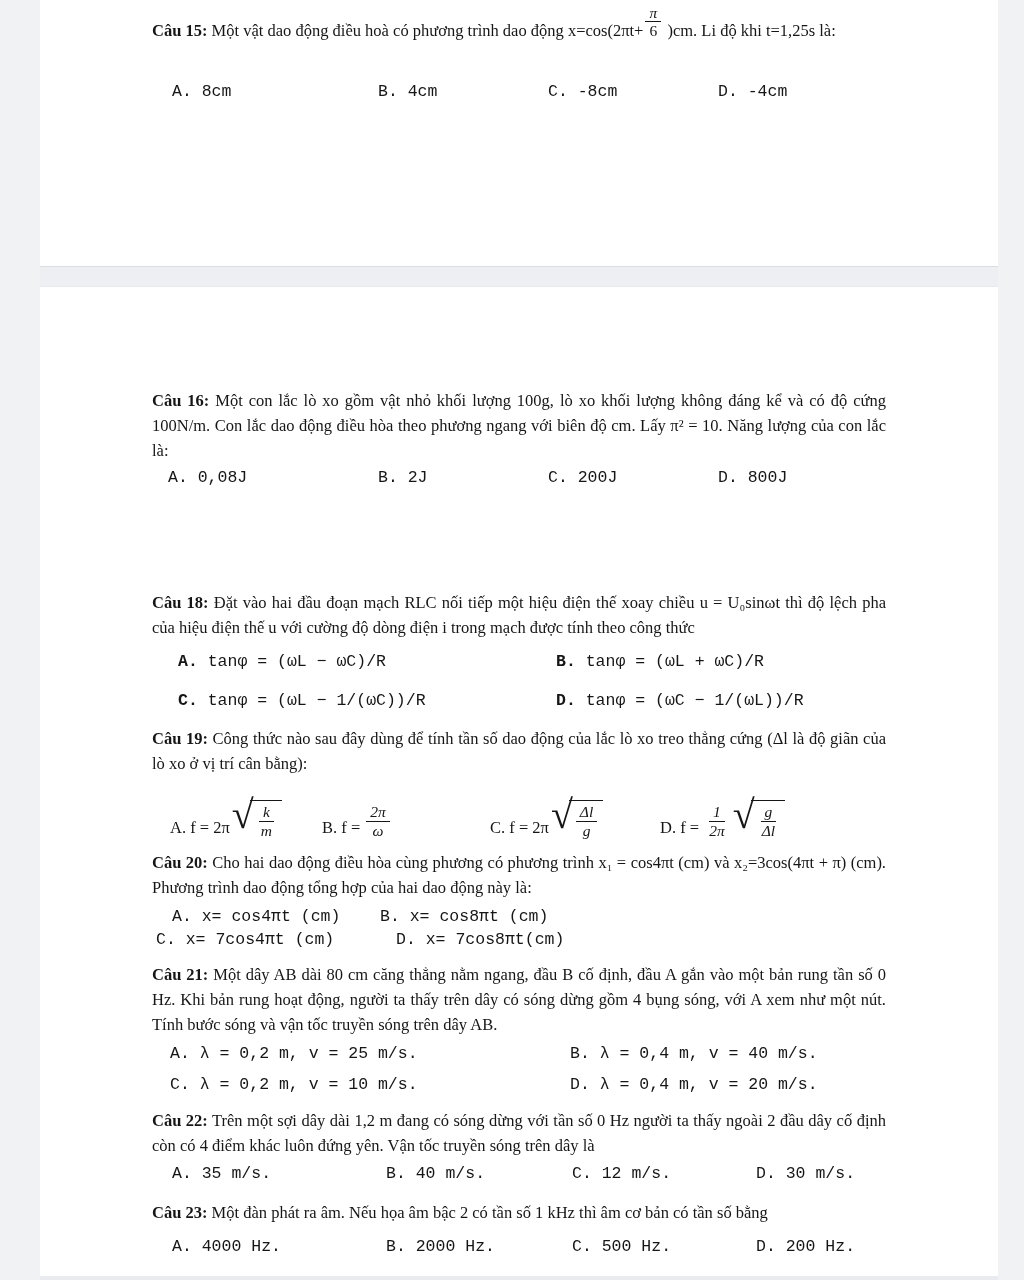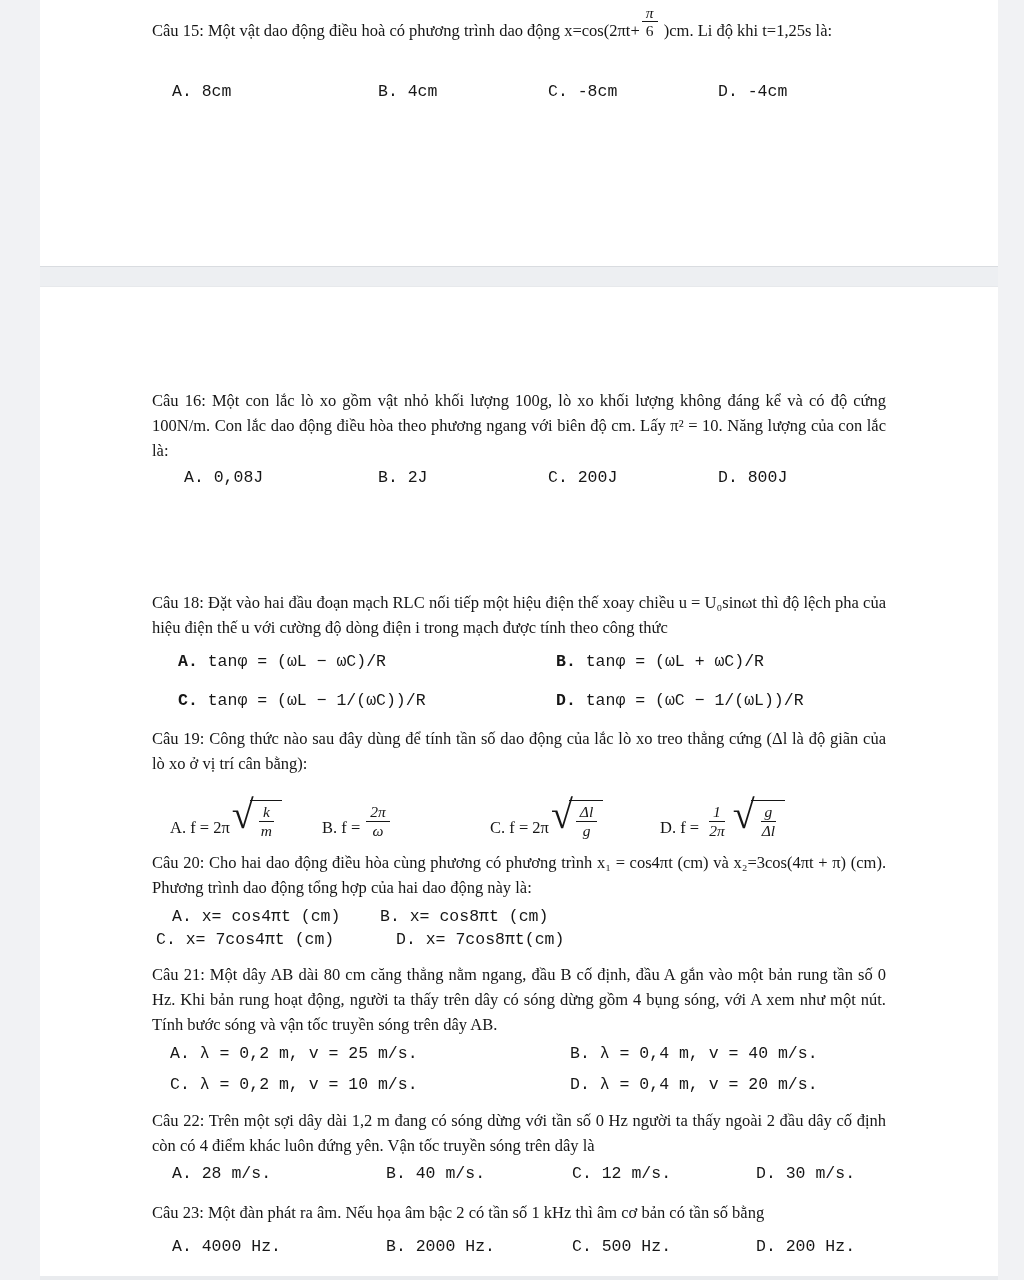--- a/index.html
+++ b/index.html
@@ -7,21 +7,21 @@
         font-family:"Liberation Serif","DejaVu Serif",serif;color:#161616;}
   .edge{position:absolute;top:0;height:1280px;background:#f1f2f4;}
   .edge-left{left:0;width:40px;}
   .edge-right{left:998px;width:26px;}
   .gap-band{position:absolute;left:40px;width:958px;top:266px;height:19px;background:#edeff2;
             border-top:1px solid #d9dce0;border-bottom:1px solid #e7e9ec;}
   .bottom-strip{position:absolute;left:40px;width:958px;top:1276px;height:4px;background:#e9ebee;}
 
   .qtext{position:absolute;left:152px;width:734px;margin:0;text-align:justify;
          font-size:16.5px;line-height:25px;}
-  .qlabel{font-weight:normal;}
+  .qlabel{font-weight:bold;}
   .optrow{position:absolute;left:152px;width:760px;height:26px;font-family:Liberation Mono, monospace;}
   .opt{position:absolute;top:0;white-space:nowrap;font-size:16.5px;line-height:24px;}
   .bold-letters .olet{font-weight:bold;}
 
   
   .frac-rise{display:inline-block;position:relative;width:24px;height:16px;vertical-align:baseline;}
   .frac-rise .stack{position:absolute;left:2px;bottom:-3px;display:inline-flex;flex-direction:column;
                     align-items:center;line-height:1.1;font-size:15.5px;font-style:italic;}
   .frac-rise .fnum{border-bottom:1.4px solid #161616;padding:0 4px;}
   .frac-rise .fden{padding:0 4px;font-style:normal;}
@@ -58,21 +58,21 @@
         </span></span><span>)cm. Li độ khi t=1,25s là:</span></p>
   <div class="optrow" style="top:80px">
     <span class="opt" style="left:20px"><span class="olet">A.</span> <span>8cm</span></span>
     <span class="opt" style="left:226px"><span class="olet">B.</span> <span>4cm</span></span>
     <span class="opt" style="left:396px"><span class="olet">C.</span> <span>-8cm</span></span>
     <span class="opt" style="left:566px"><span class="olet">D.</span> <span>-4cm</span></span>
   </div>
 
   <p class="qtext" style="top:388px"><b class="qlabel">Câu 16:</b> <span>Một con lắc lò xo gồm vật nhỏ khối lượng 100g, lò xo khối lượng không đáng kể và có độ cứng 100N/m. Con lắc dao động điều hòa theo phương ngang với biên độ cm. Lấy π² = 10. Năng lượng của con lắc là:</span></p>
   <div class="optrow" style="top:466px">
-    <span class="opt" style="left:32px"><span class="olet">A.</span> <span>0,08J</span></span>
+    <span class="opt" style="left:16px"><span class="olet">A.</span> <span>0,08J</span></span>
     <span class="opt" style="left:226px"><span class="olet">B.</span> <span>2J</span></span>
     <span class="opt" style="left:396px"><span class="olet">C.</span> <span>200J</span></span>
     <span class="opt" style="left:566px"><span class="olet">D.</span> <span>800J</span></span>
   </div>
 
 
   <p class="qtext" style="top:590px"><b class="qlabel">Câu 18:</b> <span>Đặt vào hai đầu đoạn mạch RLC nối tiếp một hiệu điện thế xoay chiều u = U₀sinωt  thì độ lệch pha của hiệu điện thế u với cường độ dòng điện i trong mạch được tính theo công thức</span></p>
   <div class="optrow bold-letters" style="top:650px">
     <span class="opt" style="left:26px"><span class="olet">A.</span> <span>tanφ = (ωL − ωC)/R</span></span>
     <span class="opt" style="left:404px"><span class="olet">B.</span> <span>tanφ = (ωL + ωC)/R</span></span>
@@ -148,21 +148,21 @@
     <span class="opt" style="left:18px"><span class="olet">A.</span> <span>λ = 0,2 m, v = 25 m/s.</span></span>
     <span class="opt" style="left:418px"><span class="olet">B.</span> <span>λ = 0,4 m, v = 40 m/s.</span></span>
   </div>
   <div class="optrow" style="top:1073px">
     <span class="opt" style="left:18px"><span class="olet">C.</span> <span>λ = 0,2 m, v = 10 m/s.</span></span>
     <span class="opt" style="left:418px"><span class="olet">D.</span> <span>λ = 0,4 m, v = 20 m/s.</span></span>
   </div>
 
   <p class="qtext" style="top:1108px"><b class="qlabel">Câu 22:</b> <span>Trên một sợi dây dài 1,2 m đang có sóng dừng với tần số 0 Hz người ta thấy ngoài 2 đầu dây cố định còn có 4 điểm khác luôn đứng yên. Vận tốc truyền sóng trên dây là</span></p>
   <div class="optrow" style="top:1162px">
-    <span class="opt" style="left:20px"><span class="olet">A.</span> <span>28 m/s.</span></span>
+    <span class="opt" style="left:20px"><span class="olet">A.</span> <span>35 m/s.</span></span>
     <span class="opt" style="left:234px"><span class="olet">B.</span> <span>40 m/s.</span></span>
     <span class="opt" style="left:420px"><span class="olet">C.</span> <span>12 m/s.</span></span>
     <span class="opt" style="left:604px"><span class="olet">D.</span> <span>30 m/s.</span></span>
   </div>
 
   <p class="qtext" style="top:1200px"><b class="qlabel">Câu 23:</b> <span>Một đàn phát ra âm. Nếu họa âm bậc 2 có tần số 1 kHz thì âm cơ bản có tần số bằng</span></p>
   <div class="optrow" style="top:1235px">
     <span class="opt" style="left:20px"><span class="olet">A.</span> <span>4000 Hz.</span></span>
     <span class="opt" style="left:234px"><span class="olet">B.</span> <span>2000 Hz.</span></span>
     <span class="opt" style="left:420px"><span class="olet">C.</span> <span>500 Hz.</span></span>

